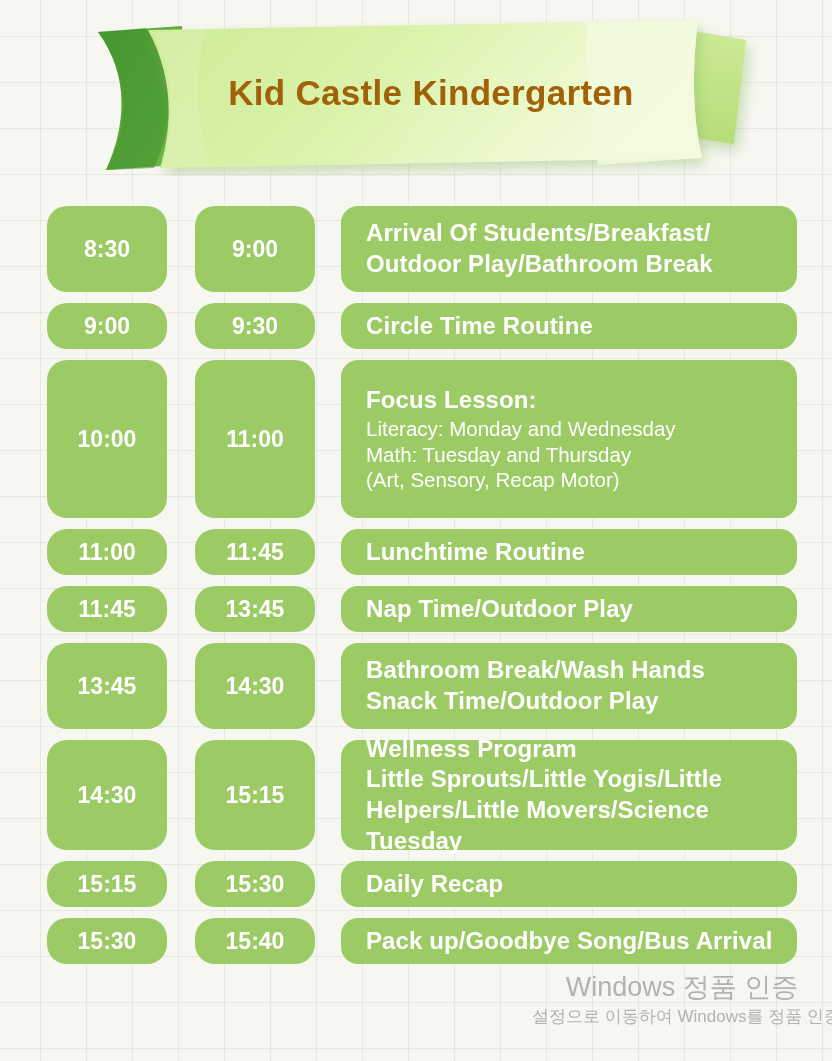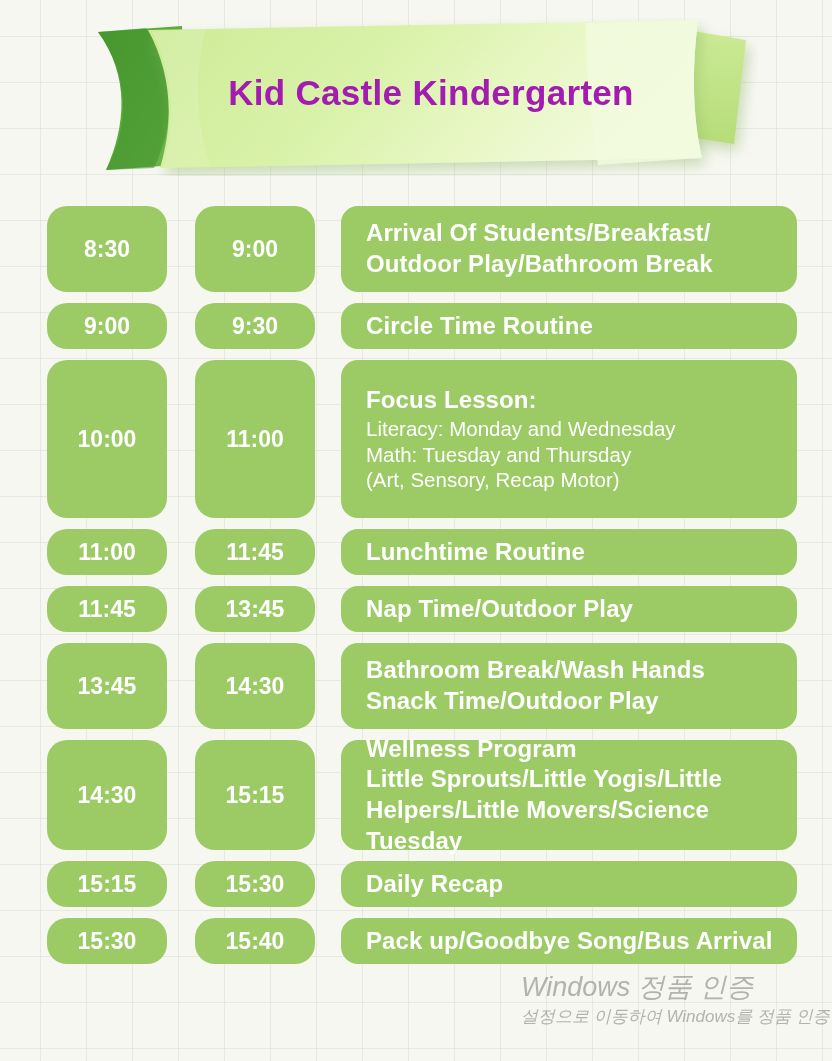--- a/index.html
+++ b/index.html
@@ -39,21 +39,21 @@
   }
   .banner-title {
     position: absolute;
     left: 0;
     top: 0;
     width: 672px;
     height: 150px;
     display: flex;
     align-items: center;
     justify-content: center;
-    color: #a21caf;
+    color: #a16207;
     font-size: 35px;
     font-weight: bold;
     letter-spacing: 0.3px;
     text-align: center;
     padding-left: 18px;
     box-sizing: border-box;
     white-space: nowrap;
   }
 
   
@@ -124,27 +124,26 @@
   .row.h5 { height: 158px; }
 
   .row.h1 .cell-start, .row.h1 .cell-end { height: 46px; }
   .row.h2 .cell-start, .row.h2 .cell-end { height: 86px; }
   .row.h4 .cell-start, .row.h4 .cell-end { height: 110px; }
   .row.h5 .cell-start, .row.h5 .cell-end { height: 158px; text-align: center; }
 
   
   .watermark {
     position: absolute;
-    right: 11px;
+    right: 0;
     bottom: 34px;
-    text-align: left;
+    text-align: center;
     color: rgba(125,130,120,0.58);
     pointer-events: none;
     width: 300px;
-    font-style: italic;
   }
   .wm-line1 {
     font-size: 27px;
     line-height: 1.15;
     white-space: nowrap;
   }
   .wm-line2 {
     font-size: 17px;
     line-height: 1.2;
     margin-top: 4px;

